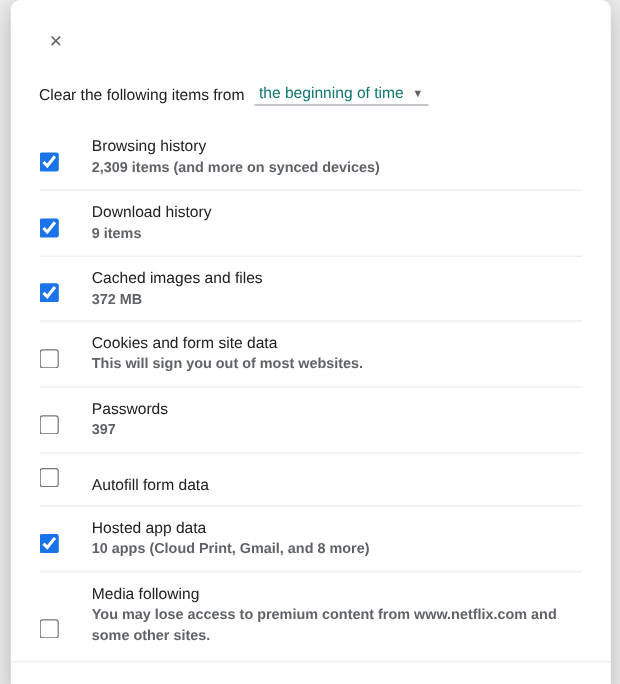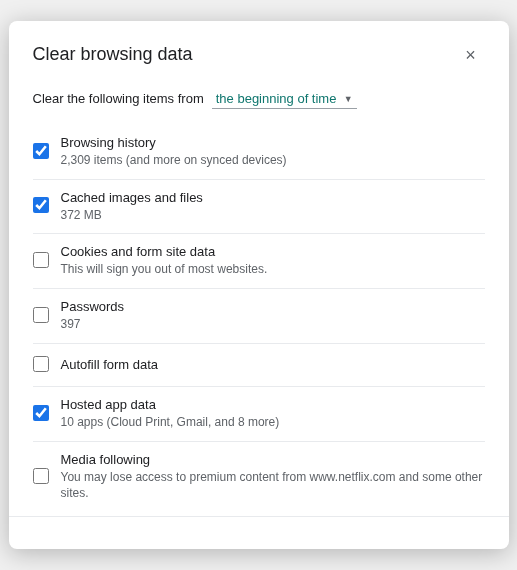--- a/index.html
+++ b/index.html
@@ -85,24 +85,24 @@
       transform: translateY(-50%);
       pointer-events: none;
     }
     .checkbox-list {
       display: flex;
       flex-direction: column;
       gap: 0;
     }
     .checkbox-item {
       display: flex;
-      align-items: center;
+      align-items: flex-end;
       padding: 10px 0;
       border-bottom: 1px solid #e8eaed;
-      gap: 12px;
+      gap: 28px;
       cursor: pointer;
     }
     .checkbox-item:last-child {
       border-bottom: none;
     }
     .checkbox-wrapper {
       margin-top: 2px;
       flex-shrink: 0;
     }
     .checkbox-input {
@@ -119,37 +119,37 @@
     .item-label {
       font-size: 13px;
       color: #202124;
       font-weight: 500;
     }
     .item-desc {
       font-size: 12px;
       color: #5f6368;
       margin-top: 2px;
       line-height: 1.4;
+      font-weight: bold;
     }
     .dialog-footer {
       display: flex;
       justify-content: flex-end;
       align-items: center;
       padding: 16px 24px;
       gap: 8px;
       border-top: 1px solid #e8eaed;
       margin-top: 4px;
     }
   </style>
 </head>
 <body>
 
 <div class="dialog">
   <div class="dialog-header">
-    <span class="dialog-title">Clear browsing data</span>
     <button class="close-btn">×</button>
   </div>
   <div class="dialog-body">
     <div class="time-row">
       <span class="time-label">Clear the following items from</span>
       <div class="select-wrapper">
         <select class="time-select">
           <option>the beginning of time</option>
           <option>the past hour</option>
           <option>the past day</option>
@@ -162,20 +162,27 @@
     <div class="checkbox-item">
           <div class="checkbox-wrapper"><input type="checkbox" class="checkbox-input" checked="" style=""></div>
           <div class="item-text">
             <span class="item-label">Browsing history</span>
             <span class="item-desc">2,309 items (and more on synced devices)</span>
           </div>
         </div>
         <div class="checkbox-item">
           <div class="checkbox-wrapper"><input type="checkbox" class="checkbox-input" checked="" style=""></div>
           <div class="item-text">
+            <span class="item-label">Download history</span>
+            <span class="item-desc">9 items</span>
+          </div>
+        </div>
+        <div class="checkbox-item">
+          <div class="checkbox-wrapper"><input type="checkbox" class="checkbox-input" checked="" style=""></div>
+          <div class="item-text">
             <span class="item-label">Cached images and files</span>
             <span class="item-desc">372 MB</span>
           </div>
         </div>
         <div class="checkbox-item">
           <div class="checkbox-wrapper"><input type="checkbox" class="checkbox-input" style=""></div>
           <div class="item-text">
             <span class="item-label">Cookies and form site data</span>
             <span class="item-desc">This will sign you out of most websites.</span>
           </div>

